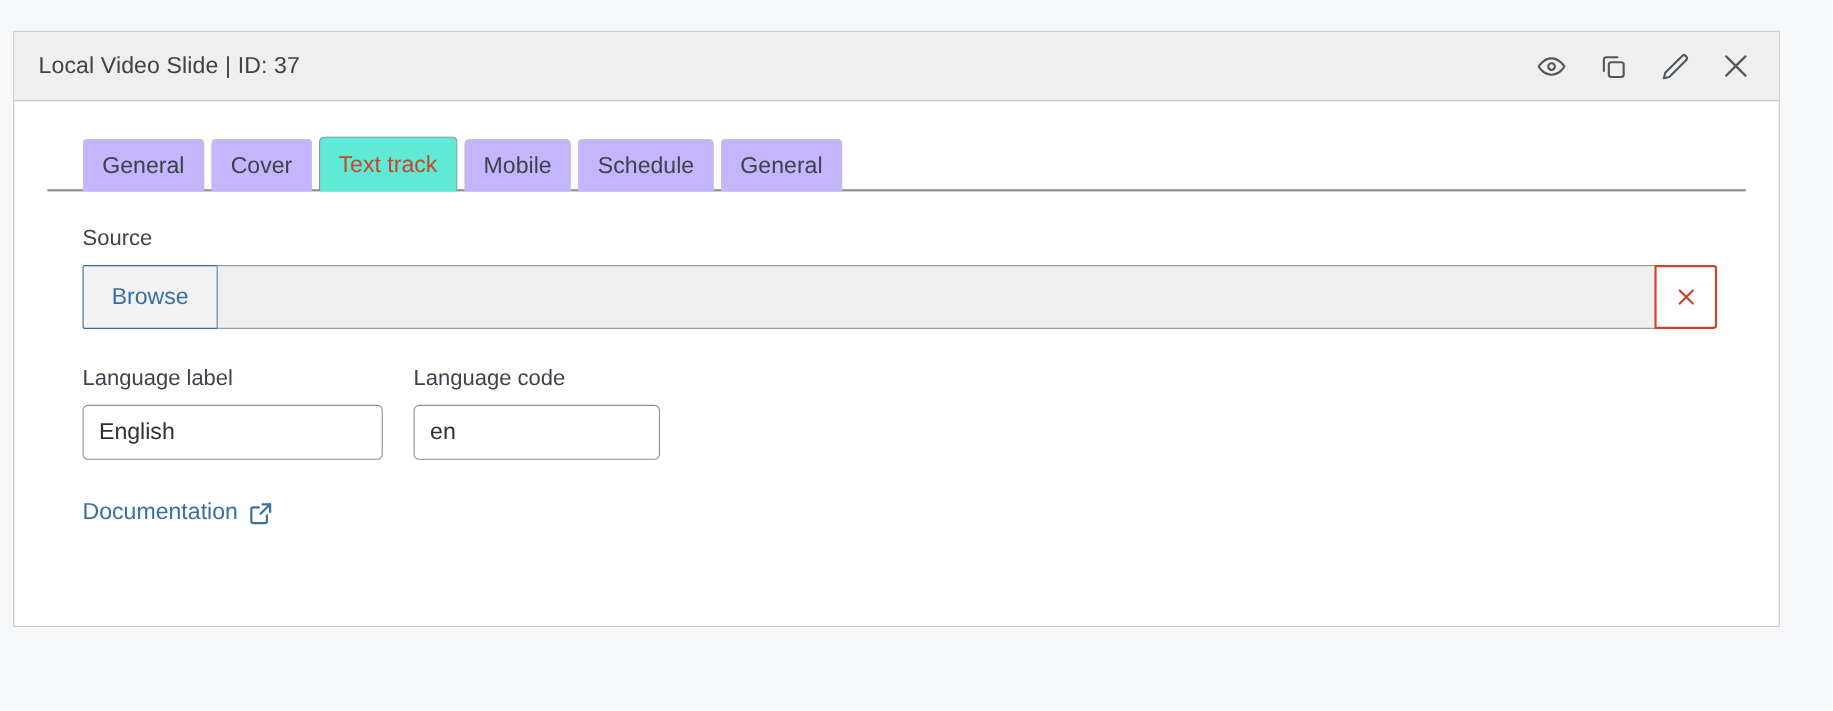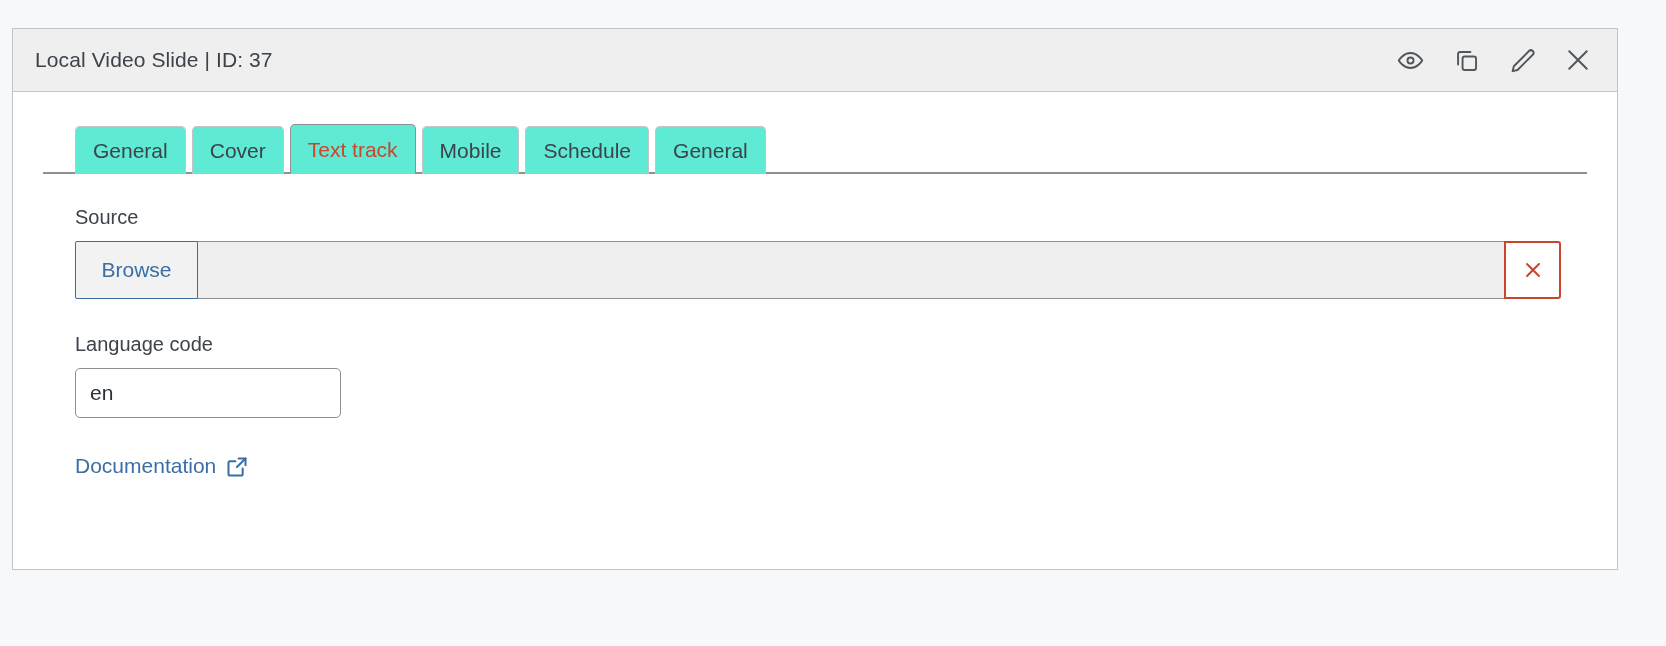--- a/index.html
+++ b/index.html
@@ -72,21 +72,21 @@
   }
   .tab {
     position: relative;
     height: 48px;
     display: flex;
     align-items: center;
     padding: 0 17px;
     margin-right: 6px;
     font-size: 21px;
     color: #3c434a;
-    background: #5eead4;
+    background: #c4b5fd;
     border: 1px solid #c3c4c7;
     border-bottom: none;
     border-radius: 5px 5px 0 0;
     cursor: pointer;
     white-space: nowrap;
     bottom: -2px;
   }
   .tab.active {
     background: #5eead4;
     color: #c9462c;
@@ -156,21 +156,21 @@
     border-radius: 5px;
     background: #fff;
     font-size: 21px;
     color: #2c3338;
     padding: 0 14px;
     font-family: "Liberation Sans", sans-serif;
     outline: none;
     display: block;
   }
   #language-label-input { width: 273px; }
-  #language-code-input  { width: 266px; }
+  #language-code-input  { width: 224px; }
 
   .select-wrap { position: relative; width: 341px; }
   #language-kind-select {
     width: 341px;
     height: 50px;
     border: 1px solid #8c8f94;
     border-radius: 5px;
     background: #fff;
     font-size: 21px;
     color: #2c3338;
@@ -276,20 +276,24 @@
           <svg width="22" height="22" viewBox="0 0 24 24" fill="none" stroke="currentColor" stroke-width="2.2" stroke-linecap="round">
             <path d="M5.5 5.5 18.5 18.5M18.5 5.5 5.5 18.5"></path>
           </svg>
         </div>
       </div>
     </div>
 
     
     <div id="lang-row">
 
+      <div class="lang-group">
+        <div class="field-label">Language label</div>
+        <input id="language-label-input" class="text-input" type="text" value="English" style="">
+      </div>
 
 
       <div class="lang-group">
         <div class="field-label">Language code</div>
         <input id="language-code-input" class="text-input" type="text" value="en" style="">
       </div>
 
     </div>
 
     

